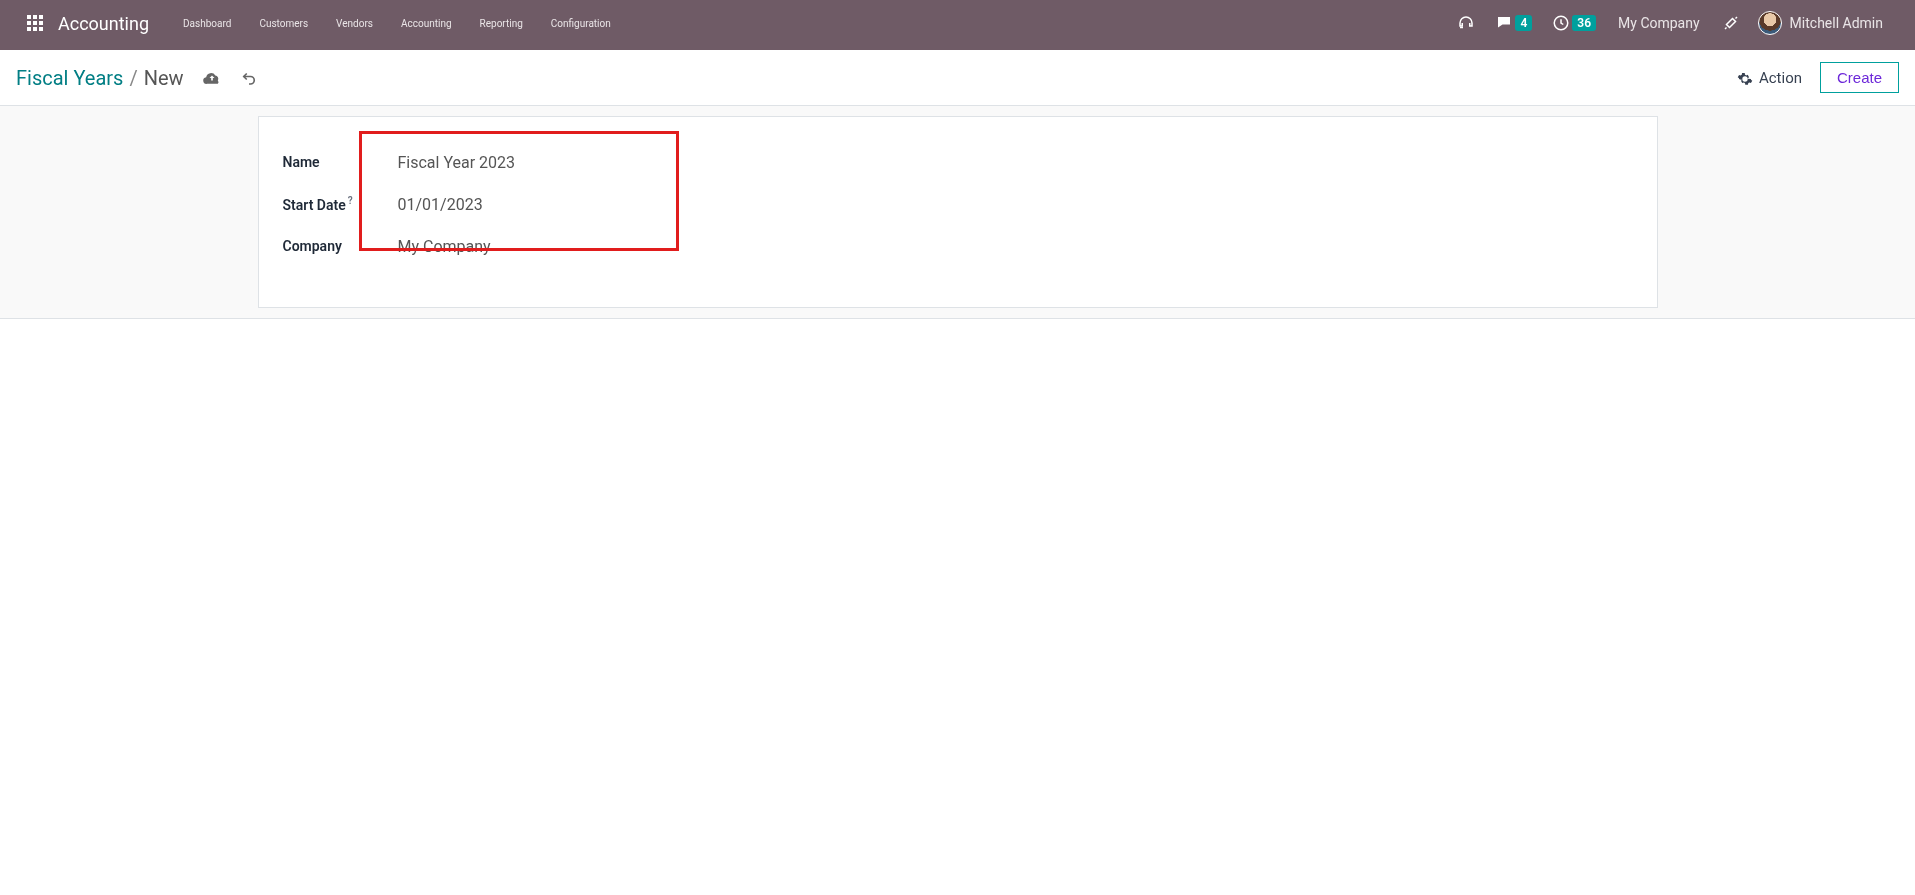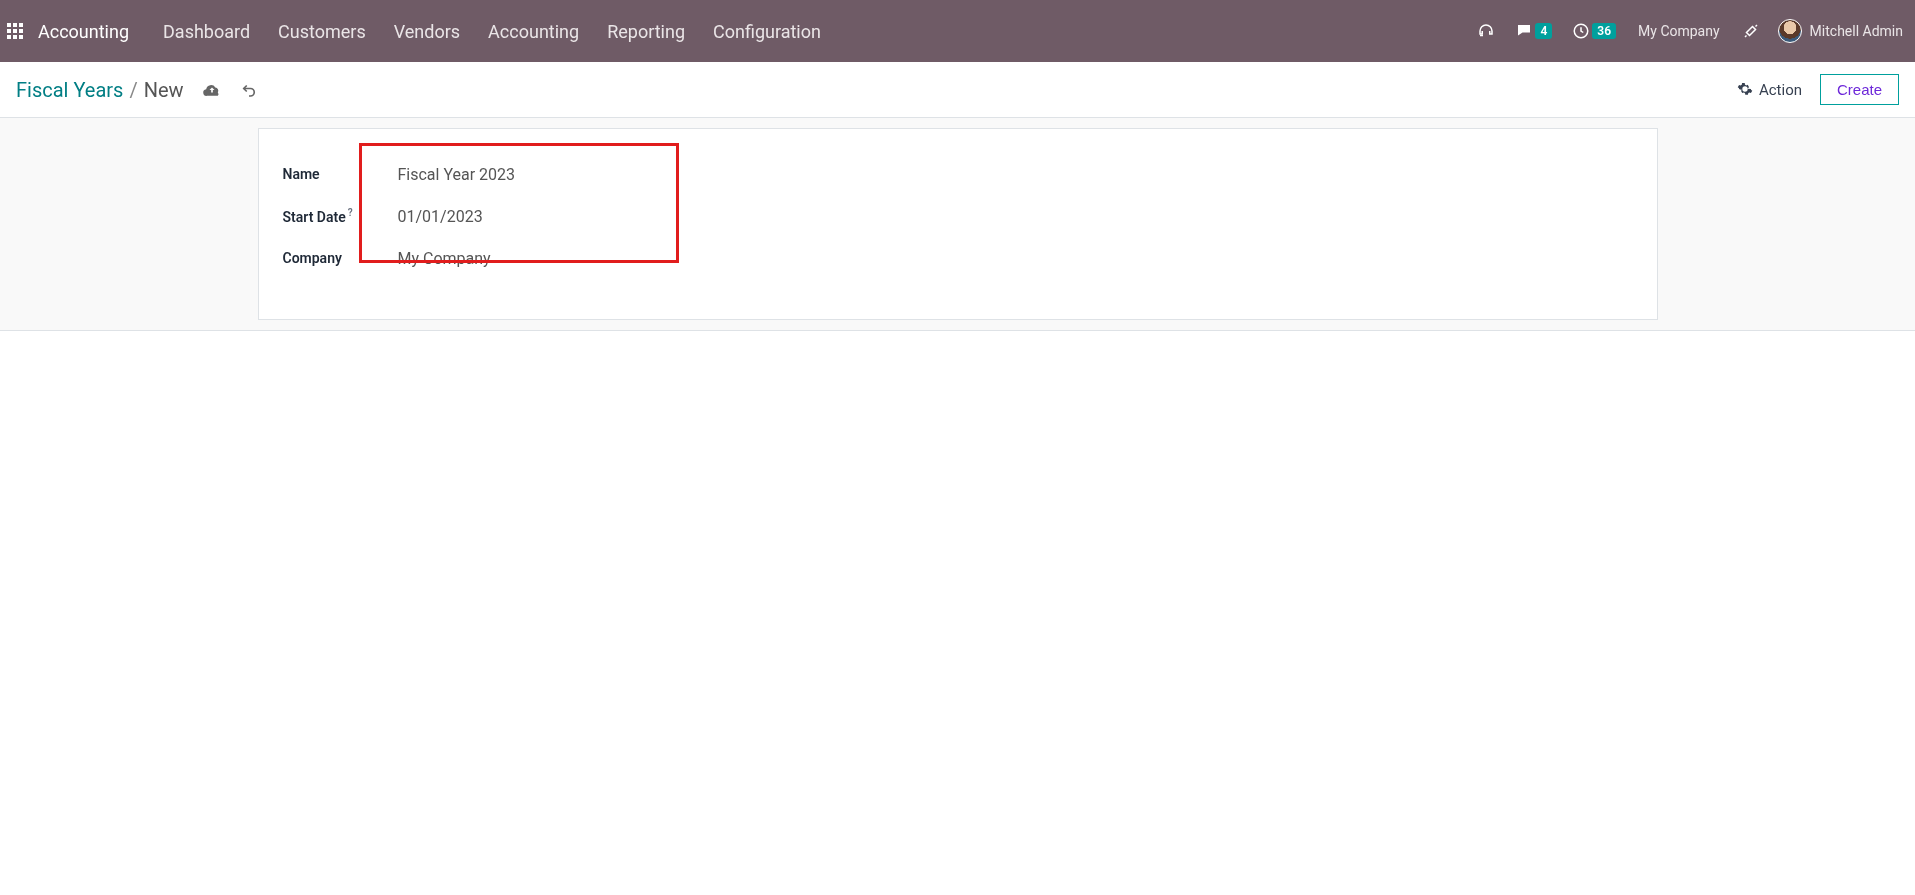--- a/index.html
+++ b/index.html
@@ -5,25 +5,25 @@
   * { box-sizing: border-box; margin: 0; padding: 0; }
   body {
     font-family: -apple-system, BlinkMacSystemFont, "Segoe UI", Roboto, "Helvetica Neue", Arial, sans-serif;
     font-size: 14px;
     color: #374151;
     background: #ffffff;
   }
   
   .topnav {
     display: flex;
-    align-items: center;
-    height: 62px;
+    align-items: flex-start;
+    height: 50px;
     background: #6f5b66;
     color: #fff;
-    padding: 0 0;
+    padding: 0 20px;
   }
   .topnav-left {
     display: flex;
     align-items: center;
     gap: 0;
   }
   .apps-btn {
     width: 30px;
     height: 46px;
     display: flex;
@@ -48,21 +48,21 @@
     display: flex;
     align-items: center;
     gap: 0;
   }
   .menu-item {
     padding: 0 14px;
     height: 46px;
     display: flex;
     align-items: center;
     color: #eae5e7;
-    font-size: 18px;
+    font-size: 10px;
     cursor: pointer;
   }
   .topnav-right {
     margin-left: auto;
     display: flex;
     align-items: center;
     gap: 8px;
     padding-right: 8px;
   }
   .icon-btn {
@@ -135,21 +135,21 @@
     align-items: center;
   }
   .controlbar-right {
     margin-left: auto;
     display: flex;
     align-items: center;
     gap: 18px;
   }
   .action-btn {
     display: flex;
-    align-items: flex-start;
+    align-items: flex-end;
     gap: 6px;
     color: #374151;
     cursor: pointer;
     font-size: 15px;
   }
   .create-btn {
     border: 1px solid #00a09d;
     color: #6d28d9;
     background: #fff;
     padding: 6px 16px;

